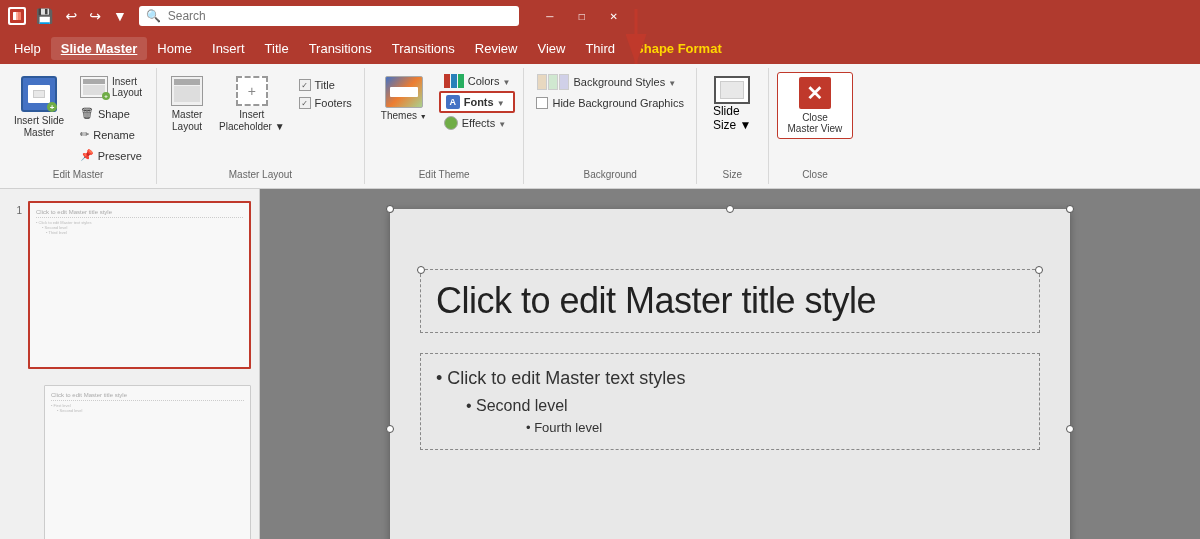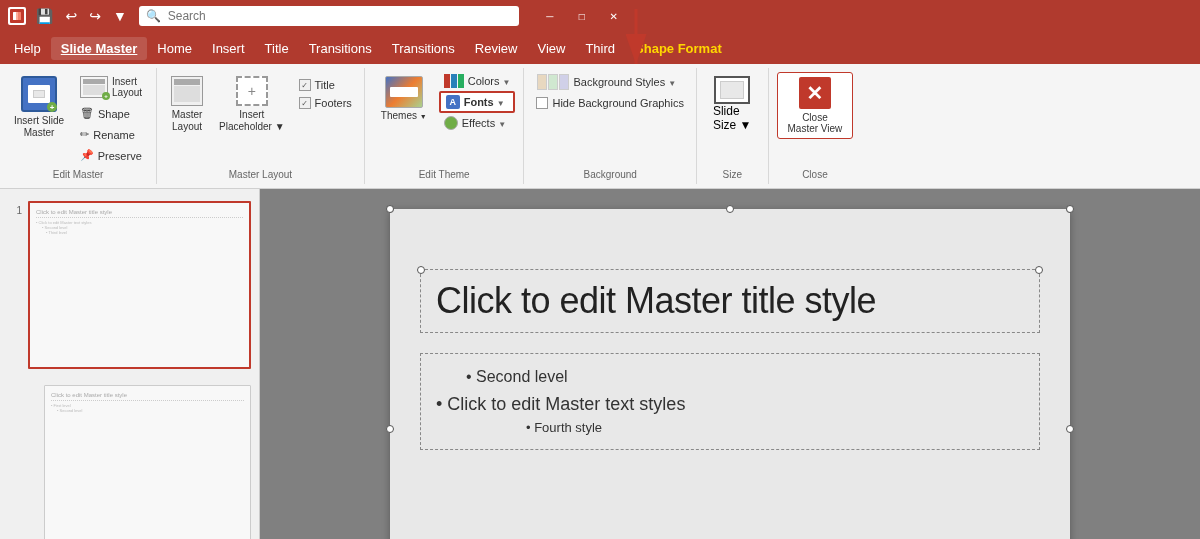--- a/index.html
+++ b/index.html
@@ -618,20 +618,20 @@
 
         <div class="title-box">
           <div class="handle" style="top:-4px;left:-4px"></div>
           <div class="handle" style="top:-4px;right:-4px"></div>
           <div class="title-text-content">Click to edit Master title style</div>
         </div>
 
         <div class="text-box">
           <div class="handle" style="top:-4px;left:-4px"></div>
           <div class="handle" style="top:-4px;right:-4px"></div>
+          <div class="bullet-item">Click to edit Master text styles</div>
           <div class="bullet-item level2">Second level</div>
-          <div class="bullet-item">Click to edit Master text styles</div>
-          <div class="bullet-item level4">Fourth style</div>
+          <div class="bullet-item level4">Fourth level</div>
         </div>
       </div>
     </div>
   </div>
 </div>
 
 </body></html>

